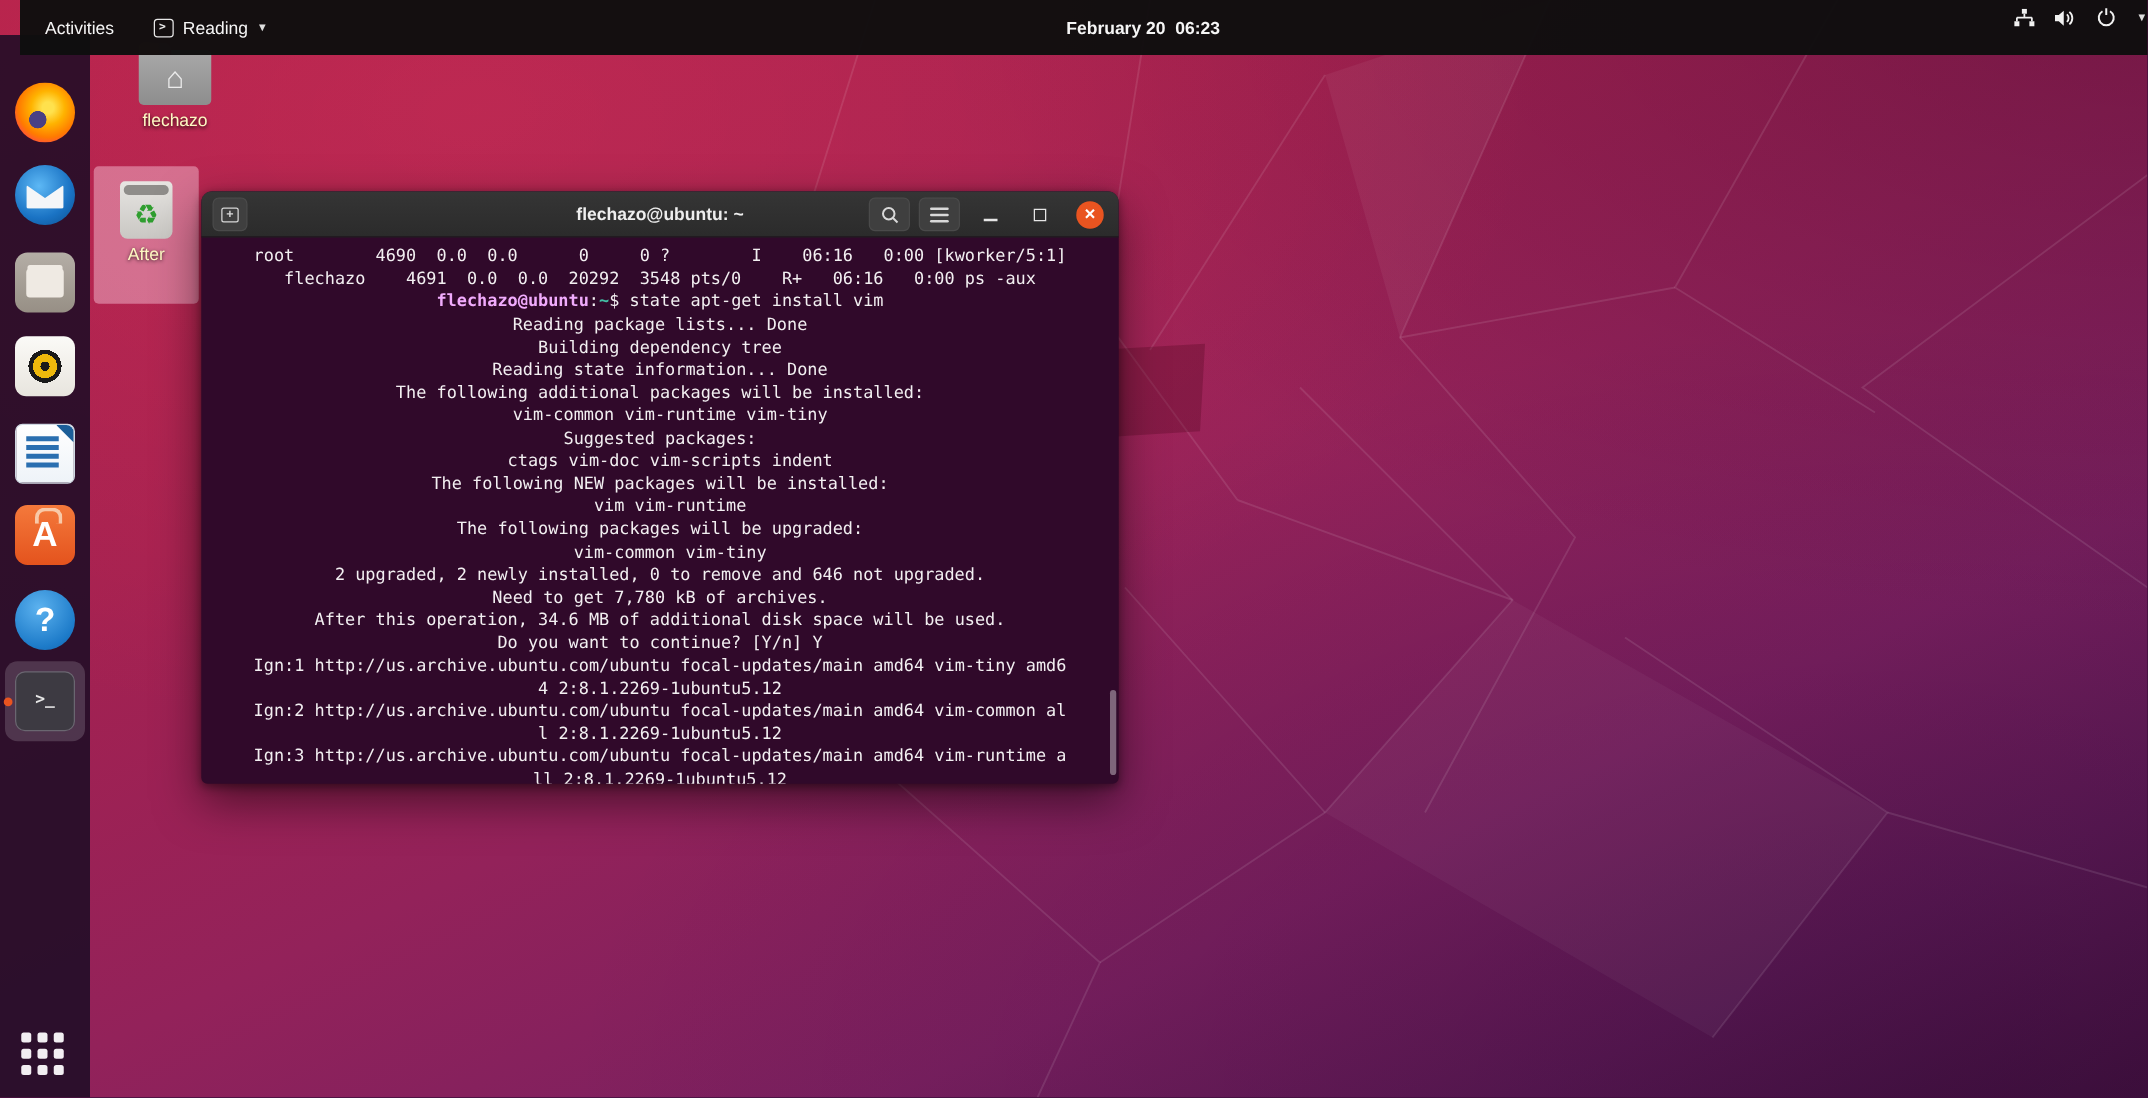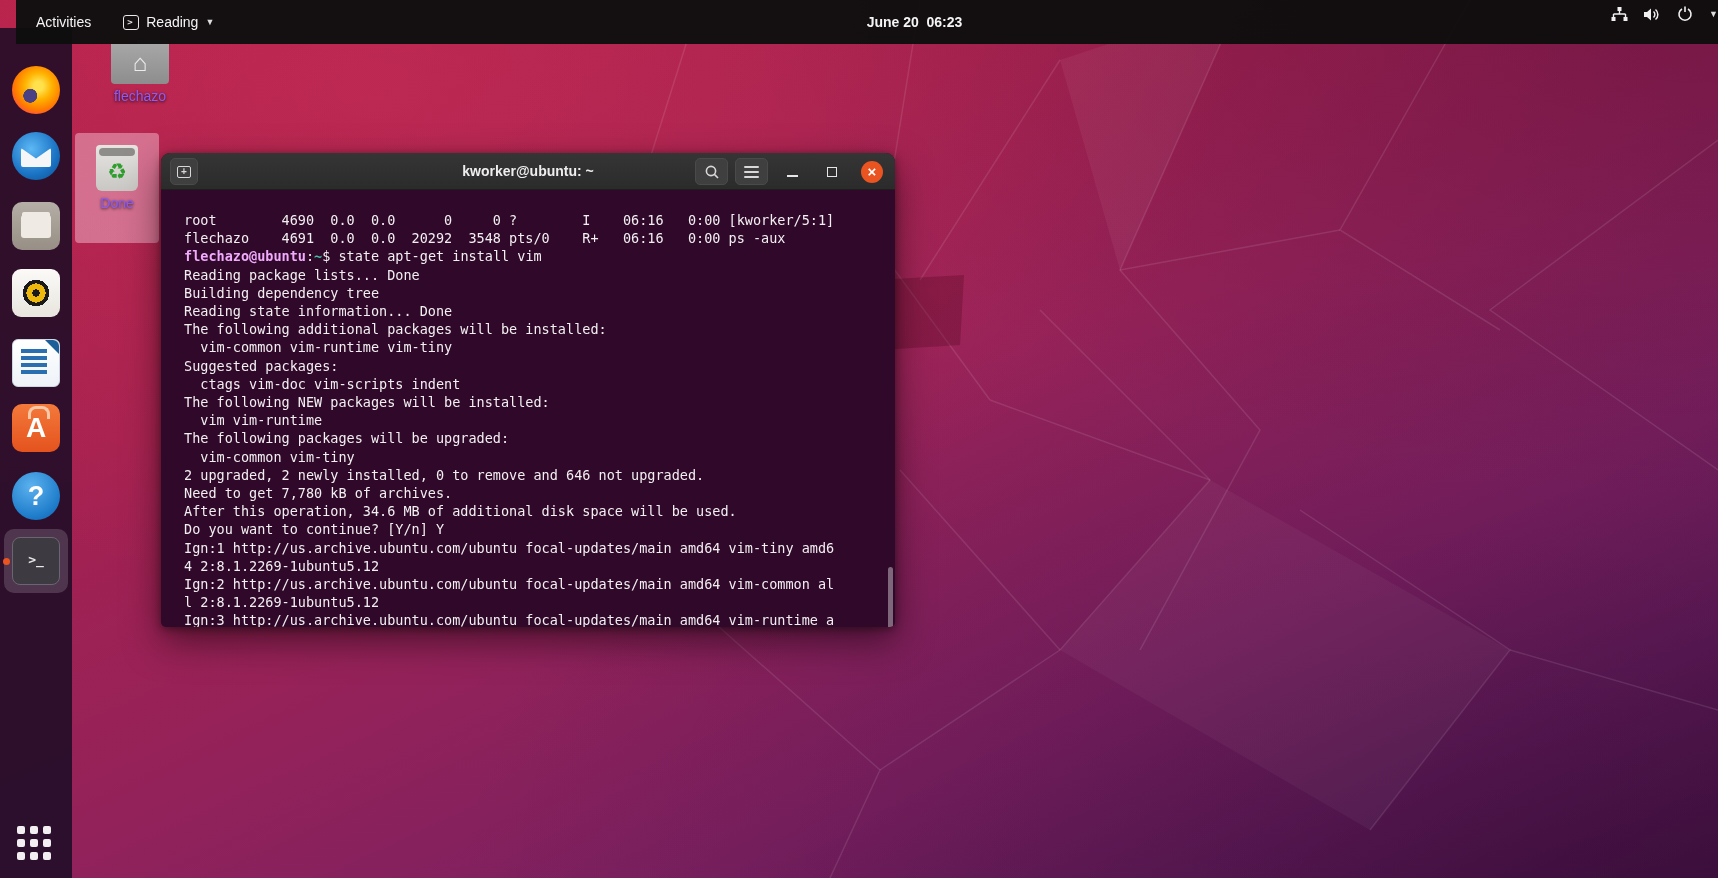--- a/index.html
+++ b/index.html
@@ -69,21 +69,21 @@
   .ic-help { border-radius:50%; background:radial-gradient(circle at 40% 30%, #5cb2ef, #1d7bc9 70%, #1260a8 100%);
     color:#fff; font:bold 27px/48px "Liberation Sans",sans-serif; text-align:center; }
   .ic-terminal { border-radius:8px; background:#3d3a42; border:1px solid #6a6670;
     color:#e8e8e8; font:bold 13px/44px "DejaVu Sans Mono",monospace; text-align:center; }
   .show-apps { position:absolute; left:17px; bottom:14px; width:38px; height:38px; cursor:pointer;
     display:grid; grid-template-columns:repeat(3,8px); grid-template-rows:repeat(3,8px); gap:5px; }
   .show-apps i { background:#f2eef2; border-radius:2px; }
 
   
   .desk-icon { position:absolute; width:96px; text-align:center; cursor:pointer; z-index:5; }
-  .desk-label { color:#8b5cf6; font-size:14px; margin-top:4px; text-shadow:0 1px 3px rgba(0,0,0,0.8); }
+  .desk-label { color:#fef9c3; font-size:14px; margin-top:4px; text-shadow:0 1px 3px rgba(0,0,0,0.8); }
   .folder-icon { position:relative; width:58px; height:44px; margin:8px auto 0;
     background:linear-gradient(#a9a9a9,#8d8d8d); border-radius:4px; }
   .folder-icon::before { content:""; position:absolute; left:0; top:-6px; width:26px; height:10px;
     border-radius:4px 6px 0 0; background:linear-gradient(90deg,#e4573d,#b53a63); }
   .folder-icon .glyph { position:absolute; inset:0; color:#ececec; font-size:24px; line-height:46px; }
   .trash-select { position:absolute; left:75px; top:133px; width:84px; height:110px;
     background:rgba(255,215,232,0.42); border-radius:4px; z-index:4; }
   .trash-icon { position:relative; width:42px; height:46px; margin:6px auto 0;
     background:linear-gradient(#e7e5e2,#c9c7c3); border-radius:4px 4px 6px 6px; }
   .trash-icon::before { content:""; position:absolute; left:3px; top:3px; width:36px; height:8px;
@@ -109,22 +109,22 @@
   .menu-glyph { position:relative; }
   .menu-glyph::before, .menu-glyph::after { content:""; position:absolute; left:0; }
   .menu-glyph::before { top:-5px; } .menu-glyph::after { top:5px; }
   .ctl { position:absolute; top:8px; width:22px; height:22px; cursor:pointer;
     display:flex; align-items:center; justify-content:center; }
   .ctl-min { right:92px; } .ctl-min i { width:11px; height:2px; background:#e6e6e6; margin-top:8px; }
   .ctl-max { right:52px; } .ctl-max i { width:10px; height:10px; border:1.5px solid #e6e6e6; }
   .ctl-close { right:12px; border-radius:50%; background:#e95420; color:#fff;
     font:bold 15px/22px "Liberation Sans",sans-serif; text-align:center; }
   .term-body { position:relative; height:437px; cursor:text; }
-  .term-pre { margin:17px; padding:4px 6px; font-family:"DejaVu Sans Mono",monospace;
-    font-size:13.5px; line-height:18.2px; color:#f2eff1; white-space:pre; }
+  .term-pre { margin:2px; padding:4px 6px; font-family:"DejaVu Sans Mono",monospace;
+    font-size:13.5px; line-height:18.2px; color:#f2eff1; white-space:pre;text-align:center; }
   .p-green { color:#f0abfc; font-weight:bold; }
   .p-teal { color:#43bfa5; font-weight:bold; }
   .scroll-thumb { position:absolute; right:2px; top:360px; width:5px; height:68px;
     background:rgba(255,255,255,0.38); border-radius:3px; cursor:pointer; }
 </style>
 </head>
 <body>
 
 <div class="desktop">
   <svg class="wall-pattern" viewBox="0 0 1718 878" preserveAspectRatio="none">
@@ -150,21 +150,21 @@
   </svg>
 </div>
 
 <div class="top-bar">
   <div class="activities">Activities</div>
   <div class="app-menu">
     <span class="mini-term">&gt;</span>
     <span>Reading</span>
     <span class="caret">▼</span>
   </div>
-  <div class="clock">June 20  06:23</div>
+  <div class="clock">February 20  06:23</div>
   <div class="status-area">
     <svg width="17" height="15" viewBox="0 0 17 15">
       <rect x="6.5" y="0" width="4" height="4" fill="#f0f0f0"></rect>
       <path d="M8.5,4 V7 M2.5,7 H14.5 M2.5,7 V10 M14.5,7 V10" stroke="#f0f0f0" stroke-width="1.4" fill="none"></path>
       <rect x="0.5" y="10" width="4" height="4" fill="#f0f0f0"></rect>
       <rect x="12.5" y="10" width="4" height="4" fill="#f0f0f0"></rect>
     </svg>
     <svg width="17" height="15" viewBox="0 0 17 15">
       <polygon points="0,5 3,5 7,1.5 7,13.5 3,10 0,10" fill="#f0f0f0"></polygon>
       <path d="M9.5,4.5 A4 4 0 0 1 9.5,10.5 M11.5,2.5 A6.5 6.5 0 0 1 11.5,12.5" stroke="#f0f0f0" stroke-width="1.5" fill="none"></path>
@@ -221,29 +221,29 @@
   <div class="folder-icon">
       <div class="glyph">⌂</div>
     </div>
   <div class="desk-label">flechazo</div>
 </div>
 <div class="trash-select"></div>
 <div class="desk-icon" style="left:69px; top:139px;">
   <div class="trash-icon">
       <div class="glyph">♻</div>
     </div>
-  <div class="desk-label">Done</div>
+  <div class="desk-label">After</div>
 </div>
 
 <div class="window">
   <div class="titlebar">
     <div class="tb-btn newtab-btn">
       <div class="newtab-glyph">+</div>
     </div>
-    <div class="win-title">kworker@ubuntu: ~</div>
+    <div class="win-title">flechazo@ubuntu: ~</div>
     <div class="tb-btn search-btn">
       <svg width="16" height="16" viewBox="0 0 16 16">
         <circle cx="7" cy="7" r="4.6" stroke="#d8d8d8" stroke-width="1.6" fill="none"></circle>
         <line x1="10.4" y1="10.4" x2="14" y2="14" stroke="#d8d8d8" stroke-width="1.6"></line>
       </svg>
     </div>
     <div class="tb-btn menu-btn">
       <div class="menu-glyph"></div>
     </div>
     <div class="ctl ctl-min">

